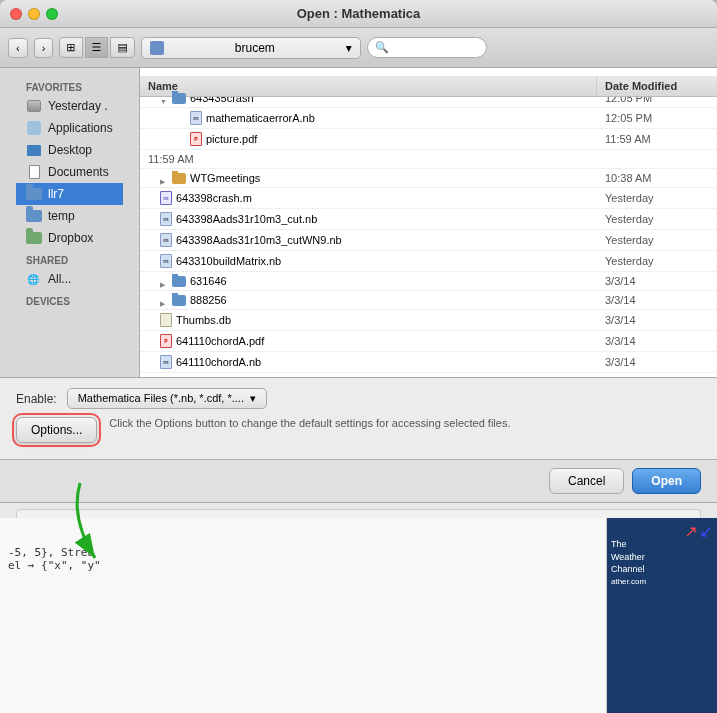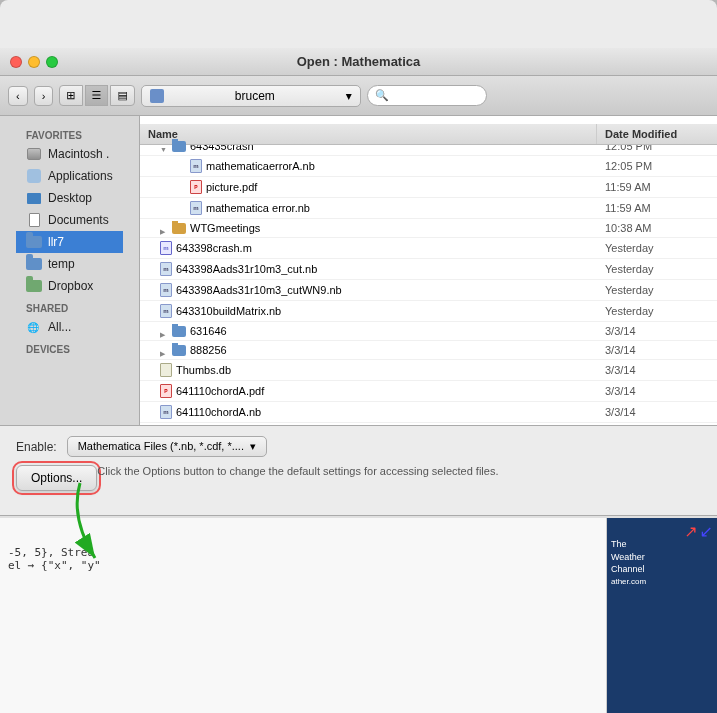--- a/index.html
+++ b/index.html
@@ -26,21 +26,20 @@
 
     
     .title-bar {
       background: linear-gradient(to bottom, #e8e8e8, #d0d0d0);
       height: 28px;
       display: flex;
       align-items: center;
       padding: 0 10px;
       border-bottom: 1px solid #aaa;
       position: relative;
-      margin-top: 48px;
     }
     .window-buttons {
       display: flex;
       gap: 6px;
     }
     .win-btn {
       width: 12px; height: 12px;
       border-radius: 50%;
       border: 1px solid rgba(0,0,0,0.2);
     }
@@ -517,21 +516,22 @@
       top: 4px; right: 4px;
       display: flex;
       gap: 2px;
     }
     .wa-red { color: #ff4444; font-size: 16px; }
     .wa-blue { color: #4444ff; font-size: 16px; }
 
     .options-hint-row {
       display: flex;
       align-items: flex-start;
-      margin-bottom: 16px;
+      gap: 12px;
+      margin-bottom: 8px;
     }
   </style>
 </head>
 <body>
 
 <div class="main-window">
 
   <div class="title-bar">
     <div class="window-buttons">
       <div class="win-btn btn-close"></div>
@@ -571,21 +571,21 @@
 
   <div class="content-area">
 
     <div class="sidebar">
       <div class="sidebar-section-label">FAVORITES</div>
 
       <div class="sidebar-item">
         <div class="si-icon">
             <div class="icon-hdd"></div>
           </div>
-        <span class="si-label">Macintosh  .</span>
+        <span class="si-label">Yesterday  .</span>
       </div>
       <div class="sidebar-item">
         <div class="si-icon">
             <div class="icon-apps"></div>
           </div>
         <span class="si-label">Applications</span>
       </div>
       <div class="sidebar-item">
         <div class="si-icon">
             <div class="icon-desktop"></div>
@@ -651,24 +651,20 @@
 
       <div class="fl-row">
         <div class="fl-name-cell indent2">
           <div class="file-icon-pdf">P</div>
           <span>picture.pdf</span>
         </div>
         <div class="fl-date-cell">11:59 AM</div>
       </div>
 
       <div class="fl-row">
-        <div class="fl-name-cell indent2">
-          <div class="file-icon-nb">m</div>
-          <span>mathematica error.nb</span>
-        </div>
         <div class="fl-date-cell">11:59 AM</div>
       </div>
 
       <div class="fl-row">
         <div class="fl-name-cell indent1">
           <span class="chevron chevron-right"></span>
           <div class="folder-icon-sm yellow"></div>
           <span>WTGmeetings</span>
         </div>
         <div class="fl-date-cell">10:38 AM</div>

